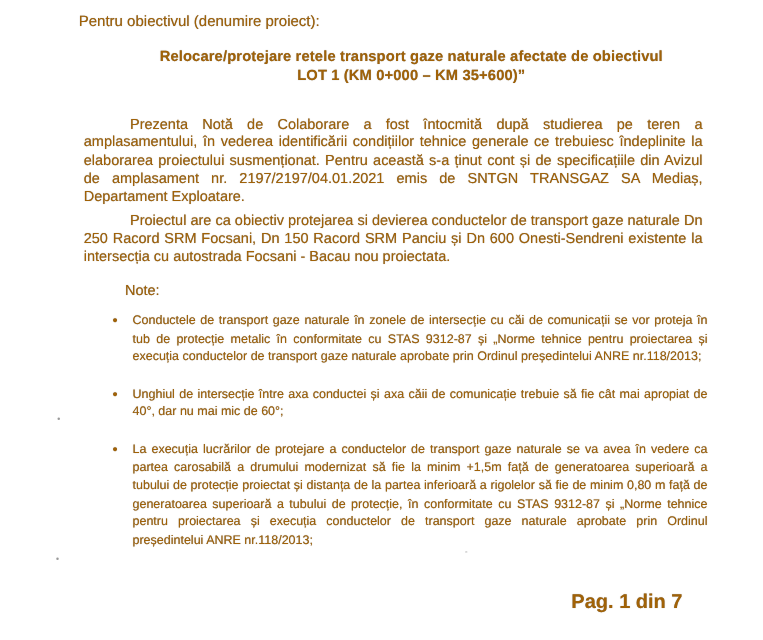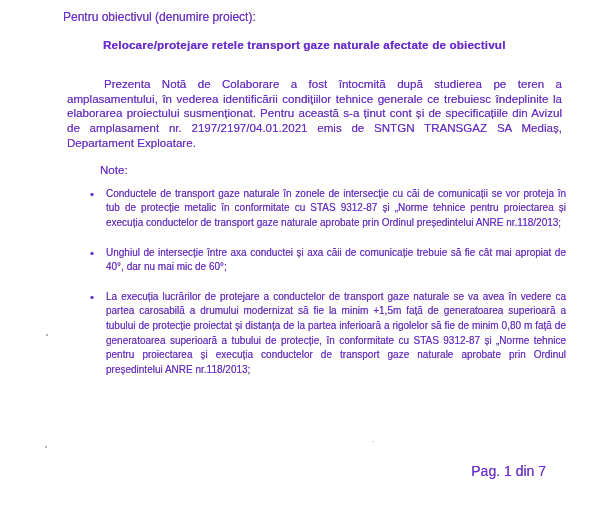--- a/index.html
+++ b/index.html
@@ -3,32 +3,33 @@
 <meta charset="utf-8">
 <style>
   html, body { margin: 0; padding: 0; background: #ffffff; }
   .page {
     position: relative;
     width: 610px;
     height: 512px;
     background: #ffffff;
     overflow: hidden;
     font-family: "Liberation Sans", sans-serif;
-    color: #6d28d9;
+    color: #a16207;
     text-shadow: 0 0 0.6px rgba(35,35,35,0.55);
     filter: blur(0.15px);
   }
   .header-label {
     margin: 10px 0 0 63px;
     font-size: 12px;
     line-height: 15px;
   }
   .title-block {
     margin: 13px 0 0 103px;
     width: 452px;
+    text-align: center;
     font-weight: bold;
     font-size: 11.8px;
     line-height: 15.3px;
     letter-spacing: 0.1px;
   }
   .intro {
     margin: 24px 44px 0 63px;
     width: 503px;
   }
   .intro p {
@@ -61,48 +62,50 @@
     line-height: 14.6px;
   }
   .bullet-text {
     flex: 1 1 auto;
     text-align: justify;
     font-size: 10px;
     line-height: 14.6px;
   }
   .page-footer {
     position: absolute;
-    top: 465px;
+    top: 475px;
     right: 64px;
-    font-weight: normal;
-    font-size: 14px;
+    font-weight: bold;
+    font-size: 16px;
     line-height: 13px;
   }
   .speck {
     position: absolute;
     background: rgba(70,70,70,0.55);
     border-radius: 50%;
   }
   .speck.s1 { left: 46px; top: 334px; width: 2px; height: 2px; }
   .speck.s2 { left: 45px; top: 446px; width: 2px; height: 2px; }
   .speck.s3 { left: 372px; top: 441px; width: 2px; height: 1px; opacity: .6; }
 </style>
 </head>
 <body>
 
 <div class="page">
 
   <div class="header-label">Pentru obiectivul (denumire proiect):</div>
 
   <div class="title-block">
     <div>Relocare/protejare retele transport gaze naturale afectate de obiectivul</div>
+    <div>LOT 1 (KM 0+000 – KM 35+600)”</div>
   </div>
 
   <div class="intro">
     <p>Prezenta Notă de Colaborare a fost întocmită după studierea pe teren a amplasamentului, în vederea identificării condițiilor tehnice generale ce trebuiesc îndeplinite la elaborarea proiectului susmenționat. Pentru această s-a ținut cont și de specificațiile din Avizul de amplasament nr. 2197/2197/04.01.2021 emis de SNTGN TRANSGAZ SA Mediaș, Departament Exploatare.</p>
+    <p>Proiectul are ca obiectiv protejarea si devierea conductelor de transport gaze naturale Dn 250 Racord SRM Focsani, Dn 150 Racord SRM Panciu și Dn 600 Onesti-Sendreni existente la intersecția cu autostrada Focsani - Bacau nou proiectata.</p>
   </div>
 
   <div class="note-label">Note:</div>
 
   <ul class="bullets">
     <li>
       <span class="bullet-marker">•</span>
       <span class="bullet-text">Conductele de transport gaze naturale în zonele de intersecție cu căi de comunicații se vor proteja în tub de protecție metalic în conformitate cu STAS 9312-87 și „Norme tehnice pentru proiectarea și execuția conductelor de transport gaze naturale aprobate prin Ordinul președintelui ANRE nr.118/2013;</span>
     </li>
     <li>

